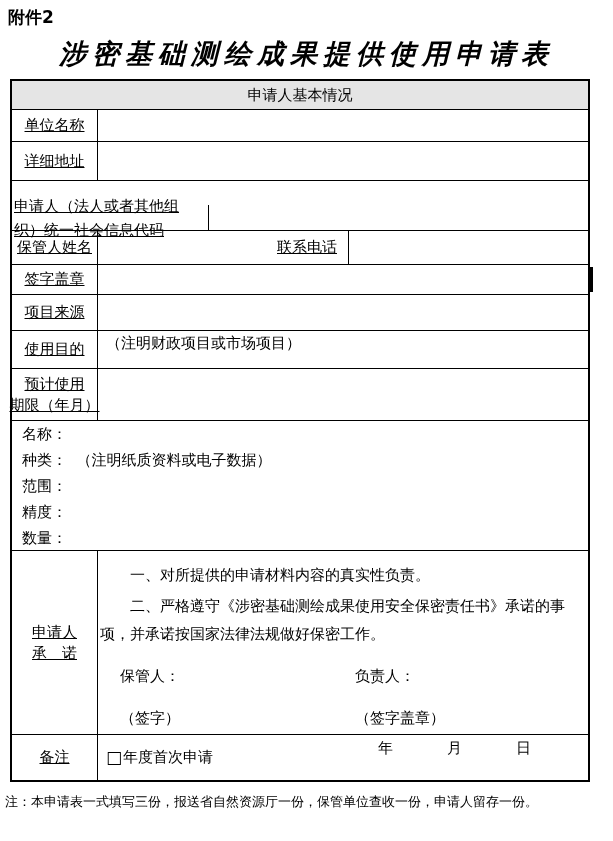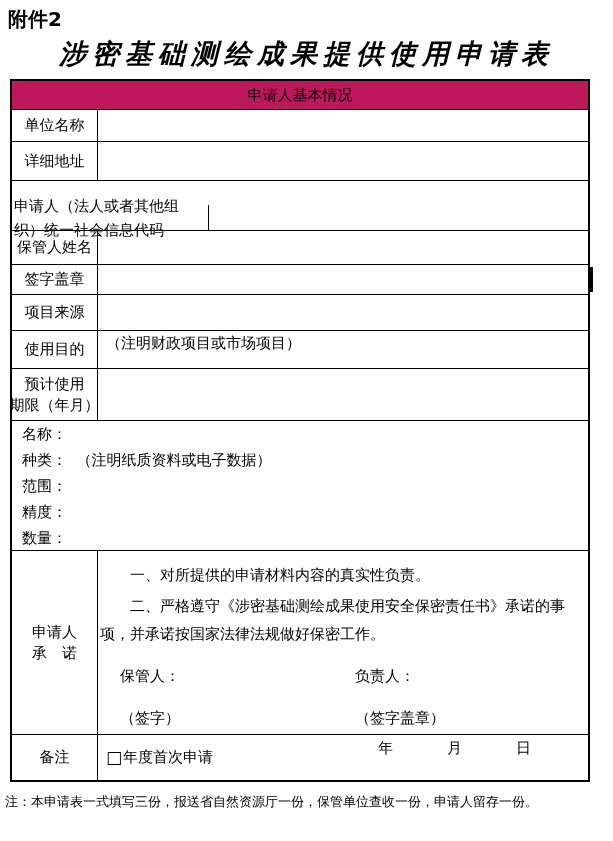--- a/index.html
+++ b/index.html
@@ -5,49 +5,49 @@
   html,body { margin:0; padding:0; background:#ffffff; }
   body {
     width:613px; height:841px;
     font-family:"DejaVu Sans", sans-serif;
     color:#000;
   }
   .page { position:relative; width:613px; height:841px; background:#fff; overflow:hidden; }
 
   .attachment {
     position:absolute; top:6px; left:8px;
-    font-size:20px; font-weight:bold;
+    font-size:17px; font-weight:bold;
   }
   .title {
     position:absolute; top:36px; left:0; width:100%;
     margin:0; text-align:center;
     font-family:"DejaVu Serif", serif;
     font-style:italic; font-weight:bold;
     font-size:27px; letter-spacing:6px;
   }
 
   .form-table {
     position:absolute; top:79px; left:10px; width:576px;
     border:2px solid #000;
     font-size:15px;
   }
   .row { display:flex; border-bottom:1px solid #000; box-sizing:border-box; }
   .row:last-child { border-bottom:none; }
   .cell { border-right:1px solid #000; box-sizing:border-box; min-width:0; }
   .cell:last-child { border-right:none; }
 
   .header-cell {
-    flex:1; background:#be185d;
+    flex:1; background:#e5e5e5;
     display:flex; align-items:center; justify-content:center;
   }
   .label-cell {
     flex:0 0 86px; width:86px;
     display:flex; flex-direction:column;
     align-items:center; justify-content:center;
-    text-align:center; line-height:21px;
+    text-align:center; line-height:21px;text-decoration:underline;
   }
   .label-cell .lline { white-space:nowrap; }
   .wide-label { flex:0 0 197px; width:197px; align-items:flex-start; text-align:left; padding-left:2px; line-height:24px;margin-top:24px; }
   .value-cell { flex:1; display:flex; align-items:center; padding-left:8px;margin-top:48px; }
   .fixed-cell-168 { flex:0 0 168px; width:168px; }
   .fixed-cell-83  { flex:0 0 83px; width:83px; }
 
   .materials-value {
     flex:1; display:flex; flex-direction:column;
     justify-content:center; align-items:flex-start;
@@ -106,20 +106,21 @@
       <div class="cell label-cell wide-label">
         <span class="lline">申请人（法人或者其他组</span>
         <span class="lline">织）统一社会信息代码</span>
       </div>
       <div class="cell value-cell"></div>
     </div>
 
     <div class="row" style="height:34px">
       <div class="cell label-cell">保管人姓名</div>
       <div class="cell value-cell fixed-cell-168"></div>
+      <div class="cell label-cell fixed-cell-83">联系电话</div>
       <div class="cell value-cell"></div>
     </div>
 
     <div class="row" style="height:30px">
       <div class="cell label-cell">签字盖章</div>
       <div class="cell value-cell"></div>
     </div>
 
     <div class="row" style="height:36px">
       <div class="cell label-cell">项目来源</div>

